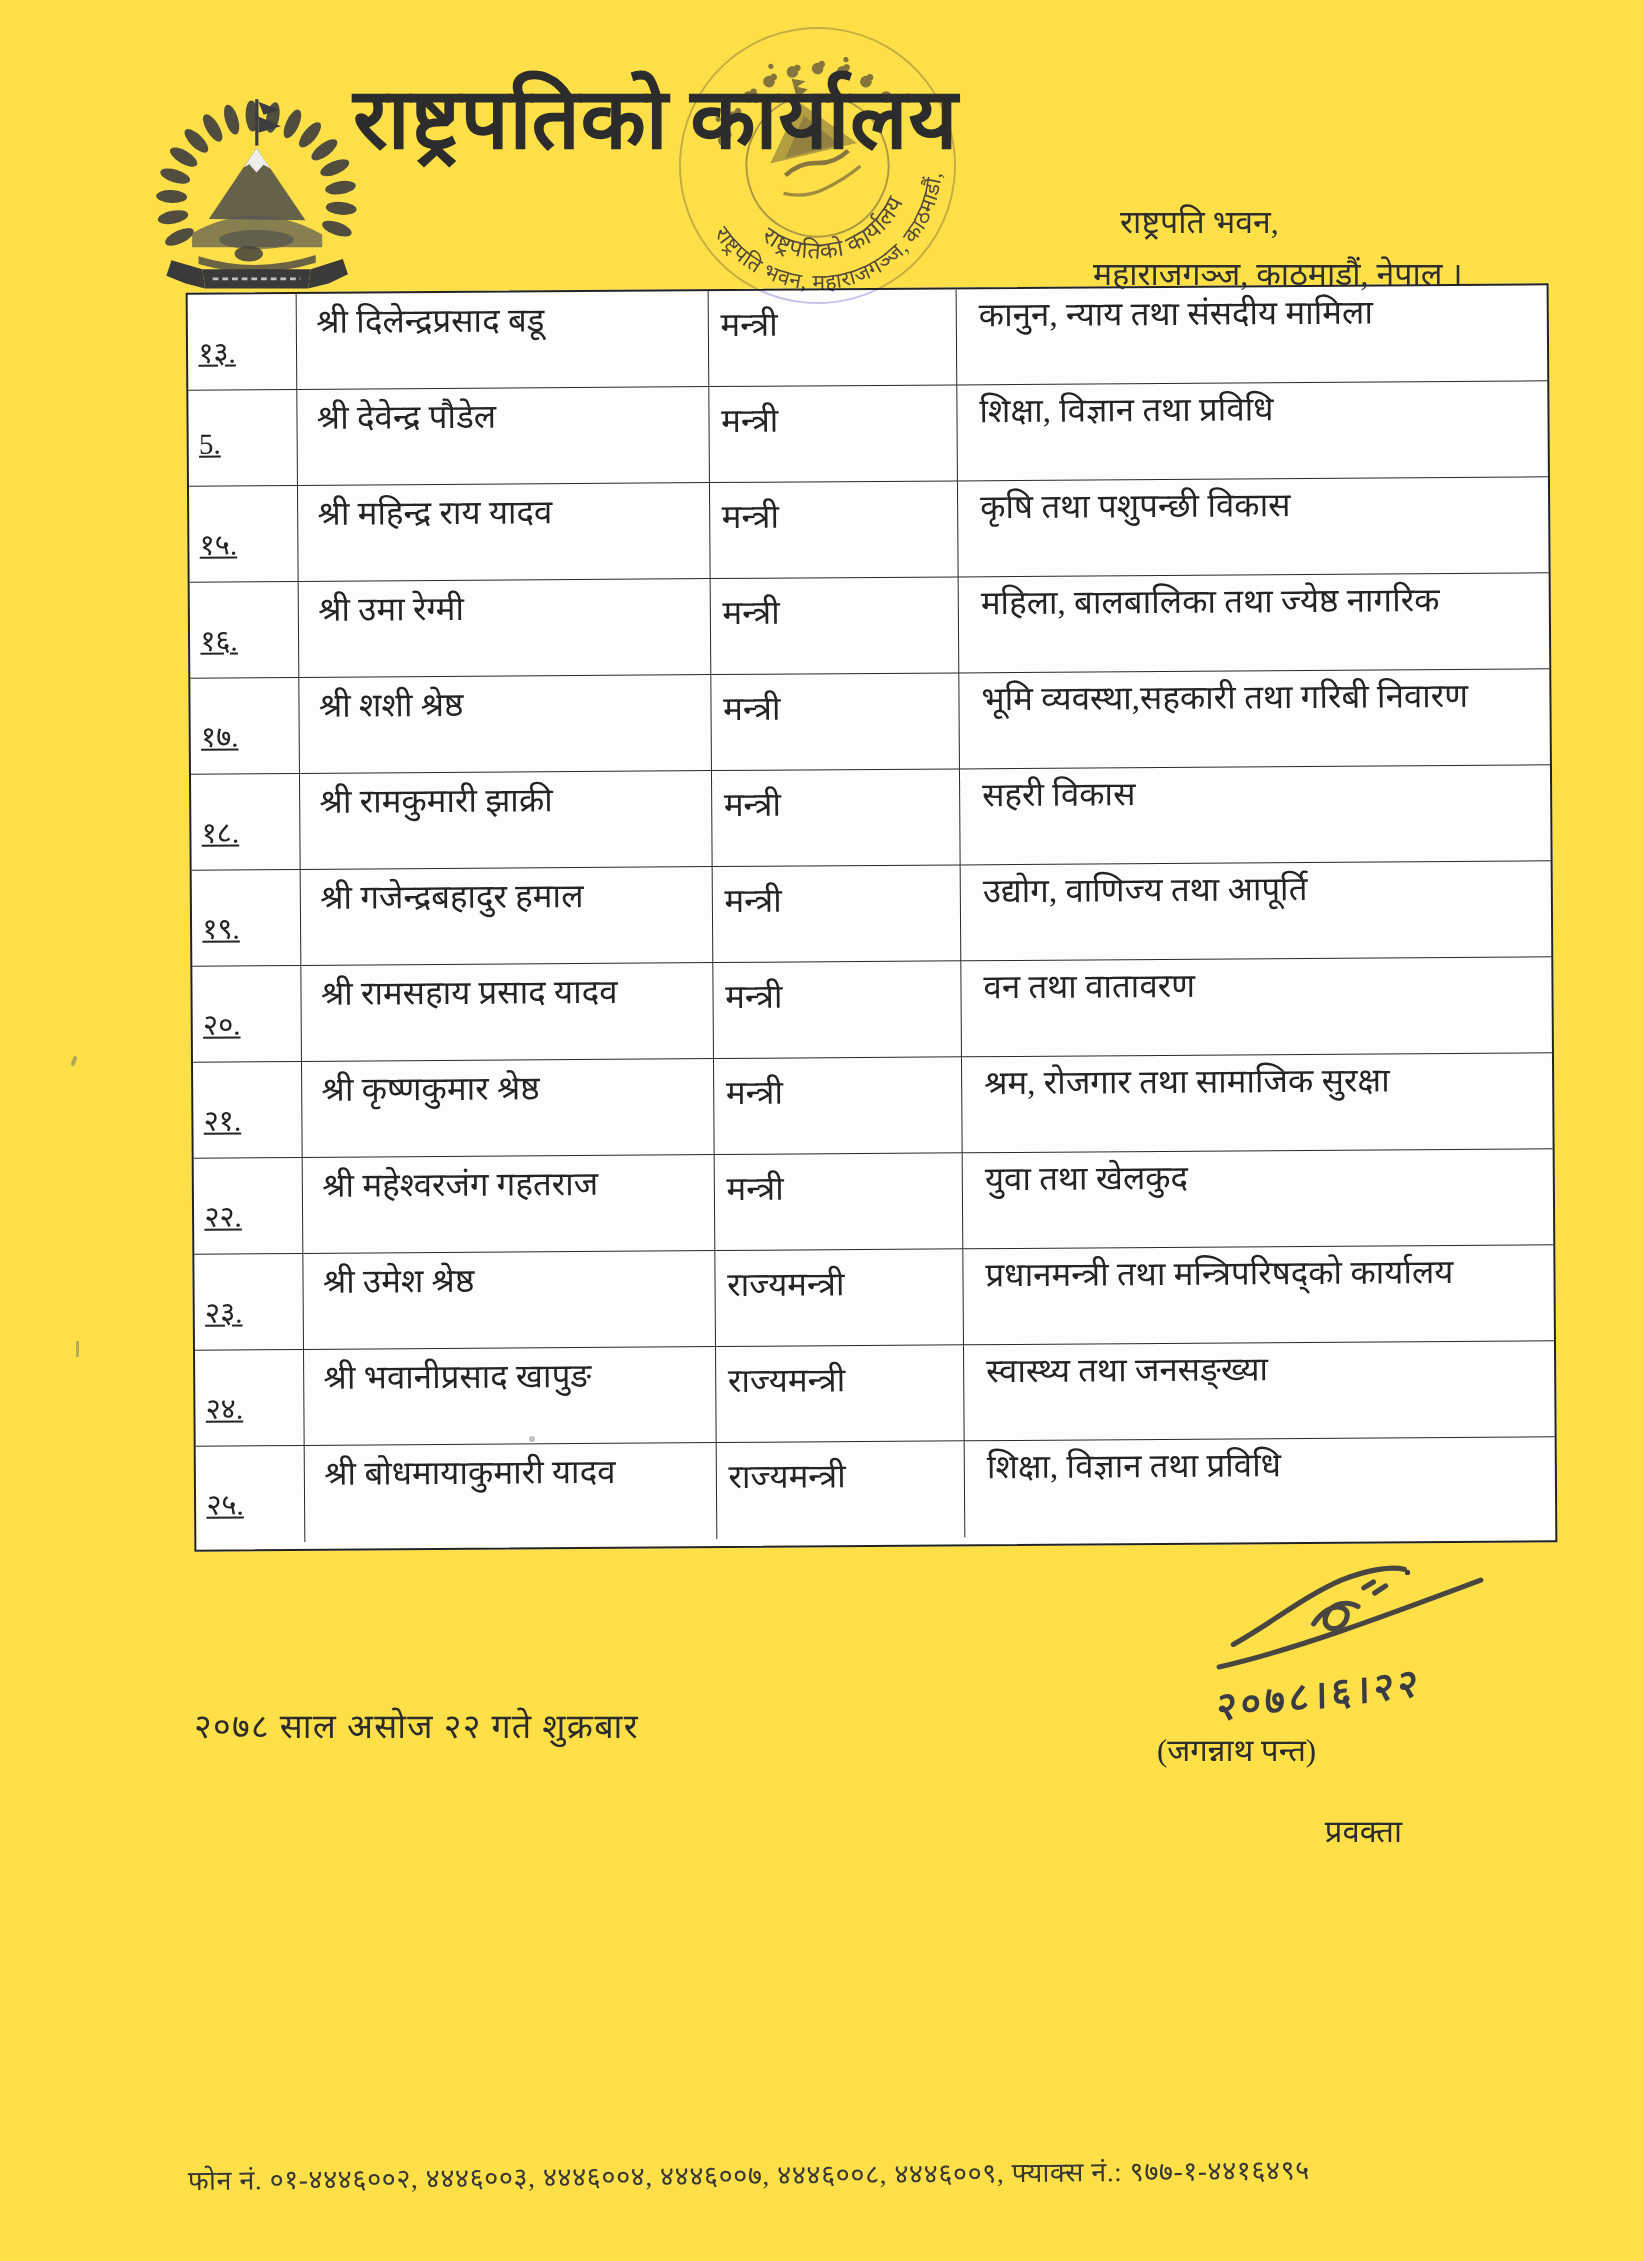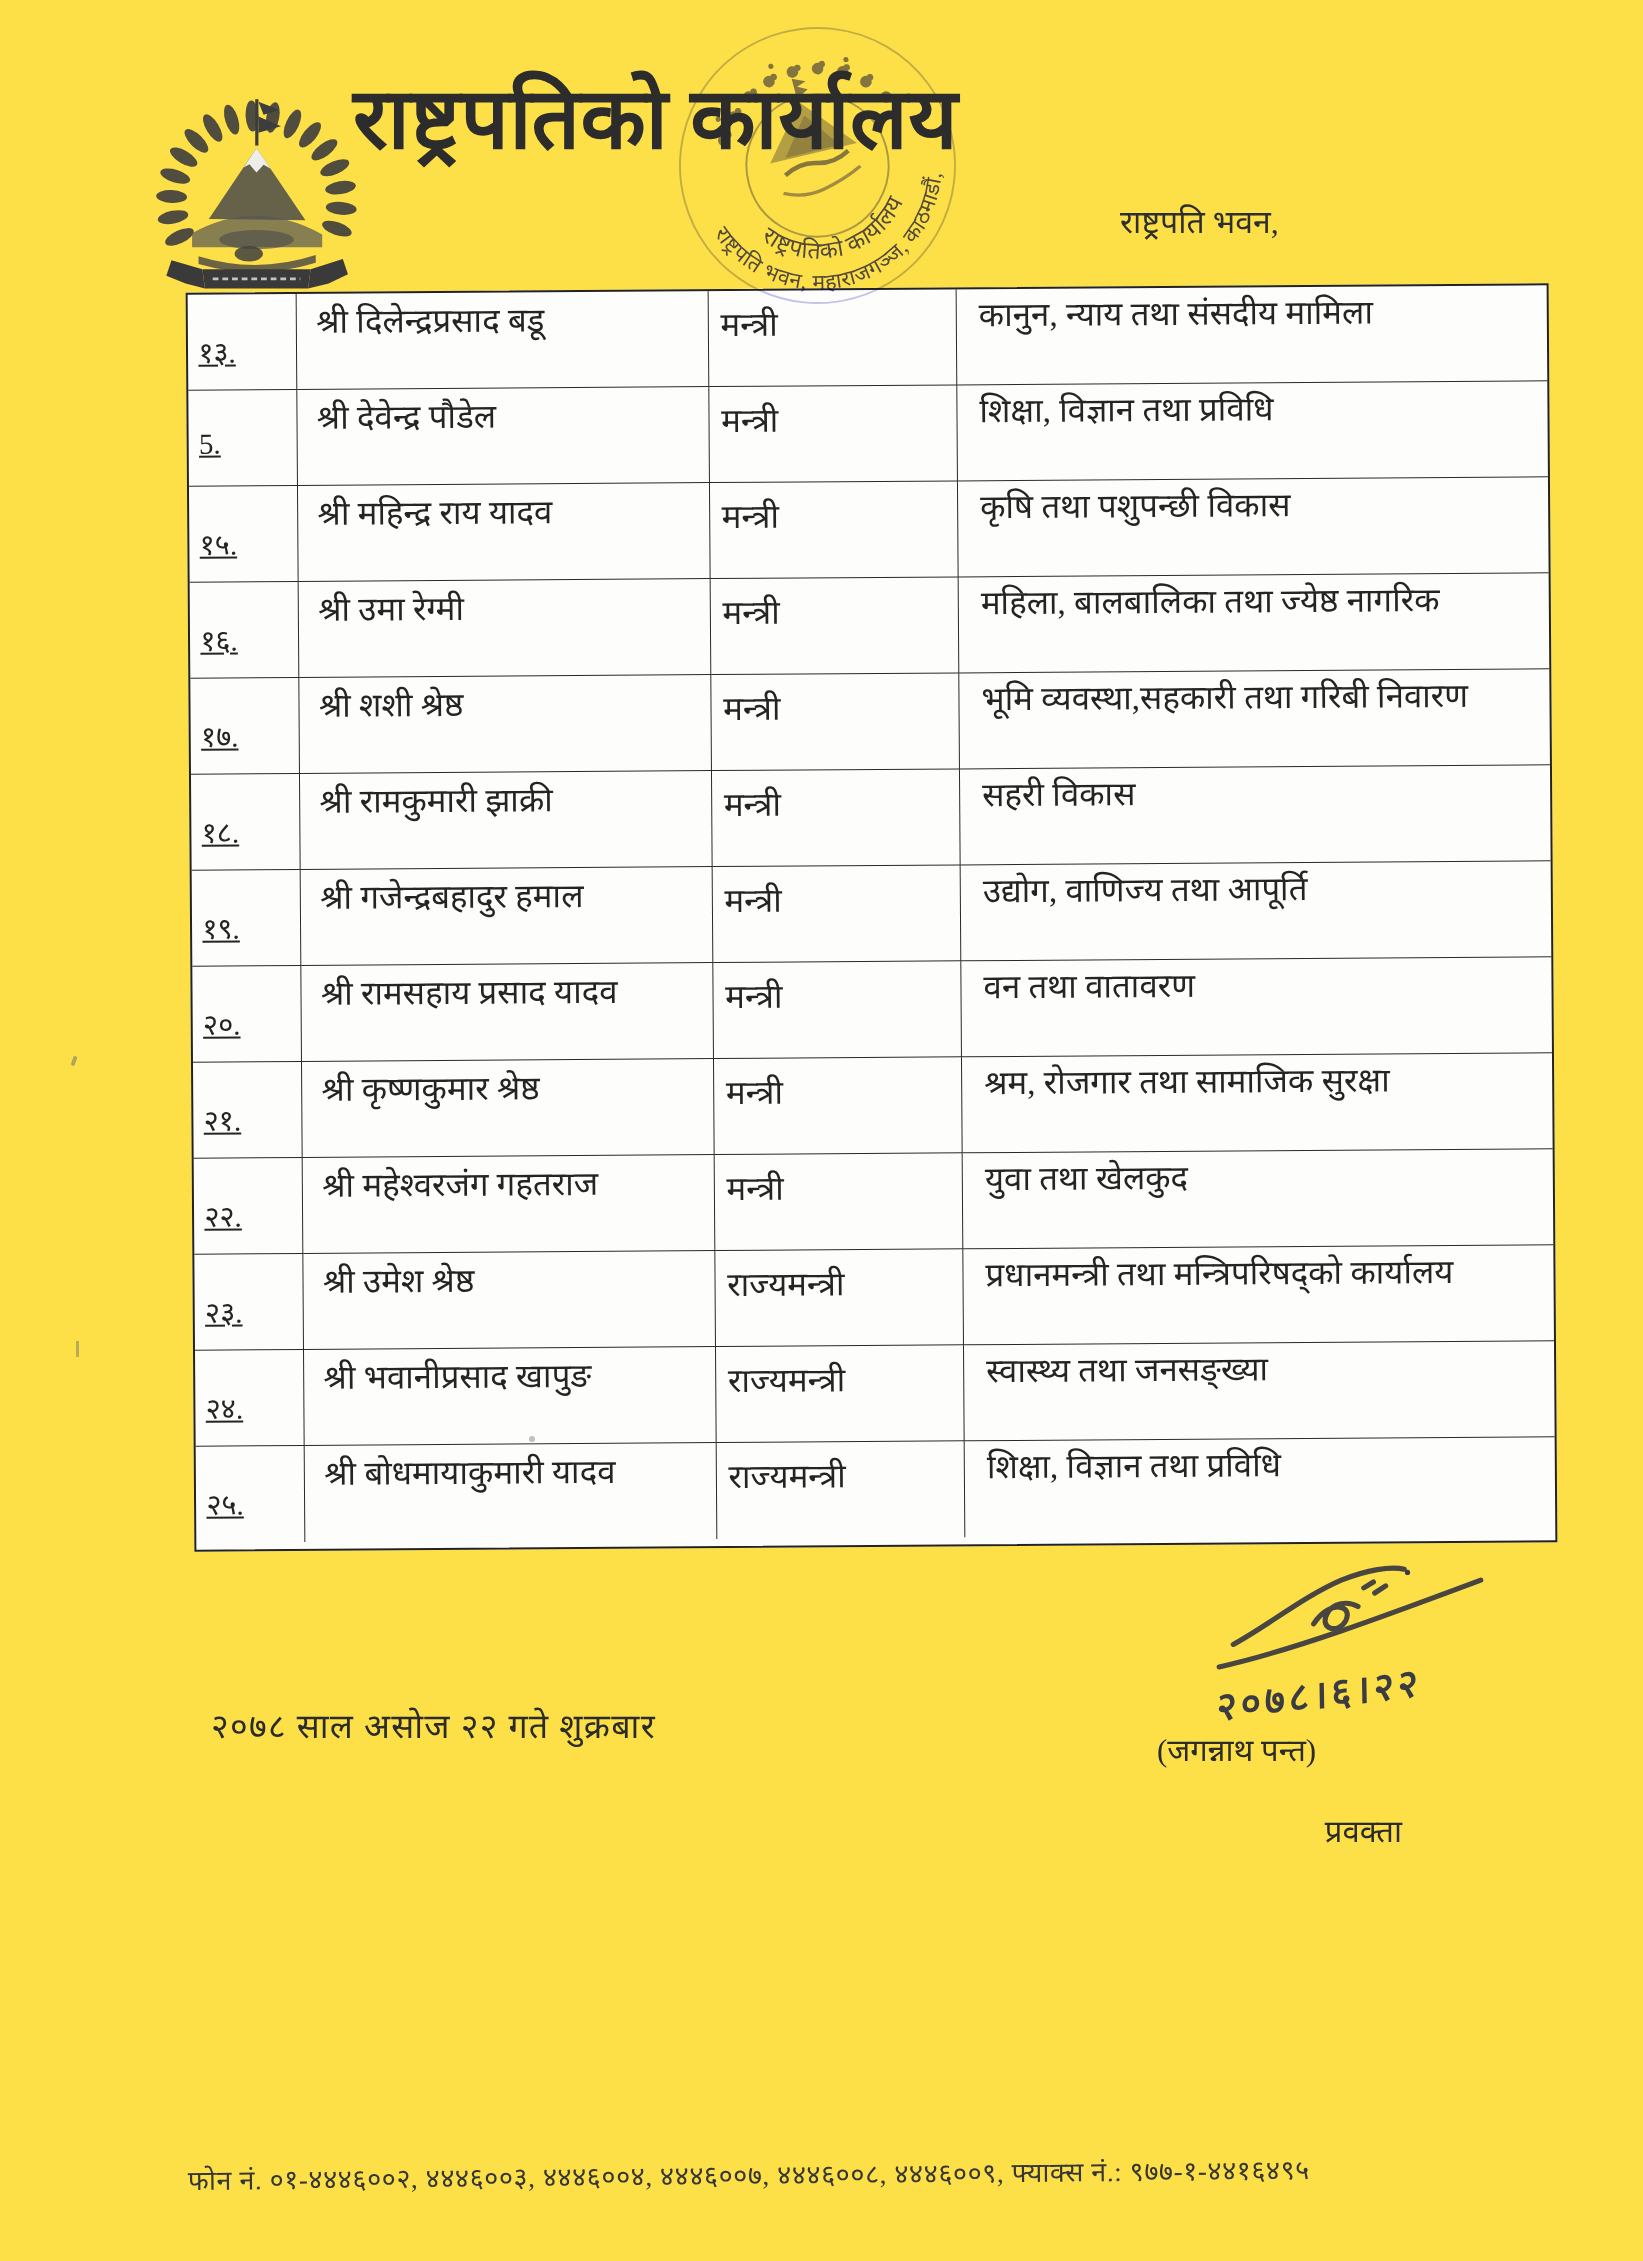--- a/index.html
+++ b/index.html
@@ -42,21 +42,21 @@
   .sig-svg{position:absolute;left:1207px;top:1548px;z-index:2;}
   .sig-date{
     position:absolute;left:1216px;top:1666px;font-size:39px;color:#3b3b44;
     transform:rotate(-7deg) skewX(-6deg);letter-spacing:3.9px;font-weight:600;z-index:2;
     white-space:nowrap;
   }
   .sig-name{position:absolute;left:1157px;top:1713px;width:245px;text-align:left;
     font-size:31px;color:#2b2b2b;white-space:nowrap;margin-top:15px;}
   .sig-role{position:absolute;left:1157px;top:1809px;width:245px;text-align:right;
     font-size:31px;color:#2b2b2b;}
-  .date-line{position:absolute;left:211px;top:1702px;font-size:34px;
+  .date-line{position:absolute;left:194px;top:1702px;font-size:34px;
     letter-spacing:1.3px;color:#2b2b2b;white-space:nowrap;text-align:center;}
   .footer{
     position:absolute;left:188px;top:2161px;font-size:27px;color:#363636;
     transform:rotate(-0.55deg);transform-origin:left center;white-space:nowrap;
     letter-spacing:0.6px;
   }
   
   .speck{position:absolute;background:#6a6a6a;z-index:1;}
   .sp1{left:72px;top:1056px;width:3.9px;height:10.3px;opacity:.5;transform:rotate(20deg);border-radius:1.9px;}
   .sp2{left:76px;top:1341px;width:3.2px;height:15.5px;opacity:.45;}
@@ -143,20 +143,21 @@
     <text font-size="36" fill="#4646c6" letter-spacing="1">
       <textPath href="#arcInner" startOffset="50%" text-anchor="middle">राष्ट्रपतिको कार्यालय</textPath>
     </text>
     <text font-size="33" fill="#4646c6" letter-spacing="1">
       <textPath href="#arcOuter" startOffset="50%" text-anchor="middle">राष्ट्रपति भवन, महाराजगञ्ज, काठमाडौं,</textPath>
     </text>
   </svg>
 
   <div class="address">
     <div class="l1">राष्ट्रपति भवन,</div>
+    <div class="l2">महाराजगञ्ज, काठमाडौं, नेपाल ।</div>
   </div>
 
   <div class="grid">
 
       <div class="row">
         <div class="c sn">१३.</div>
         <div class="c nm">श्री दिलेन्द्रप्रसाद बडू</div>
         <div class="c ps">मन्त्री</div>
         <div class="c mn last">कानुन, न्याय तथा संसदीय मामिला</div>
       </div>

